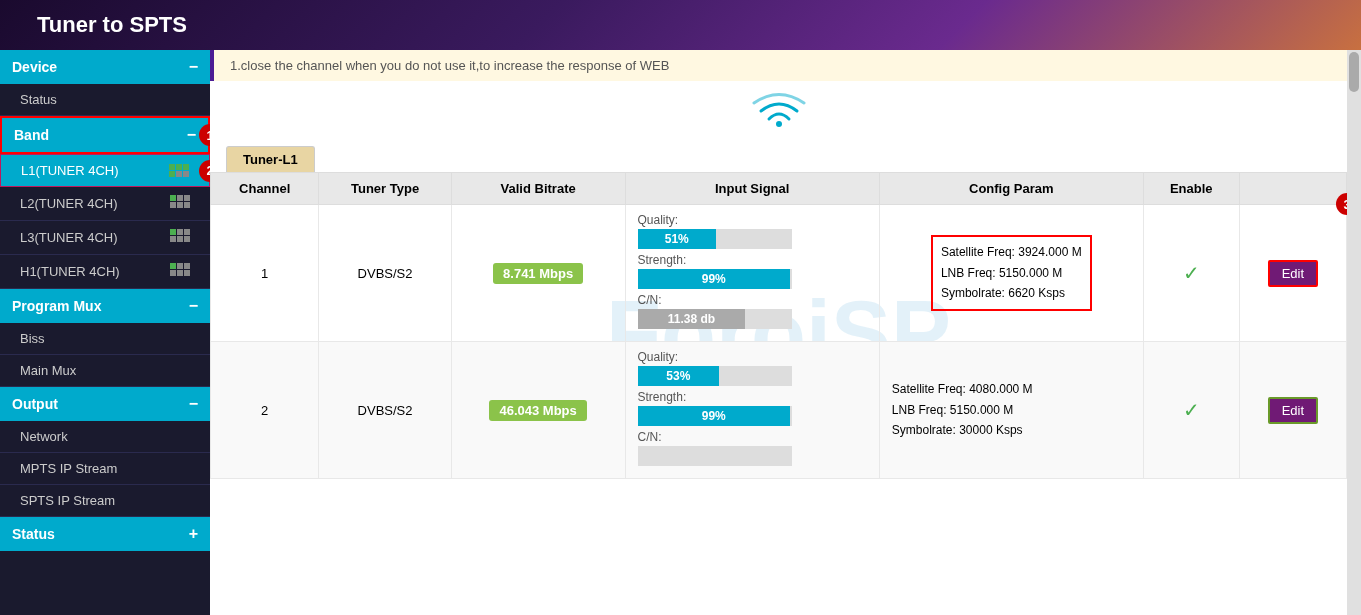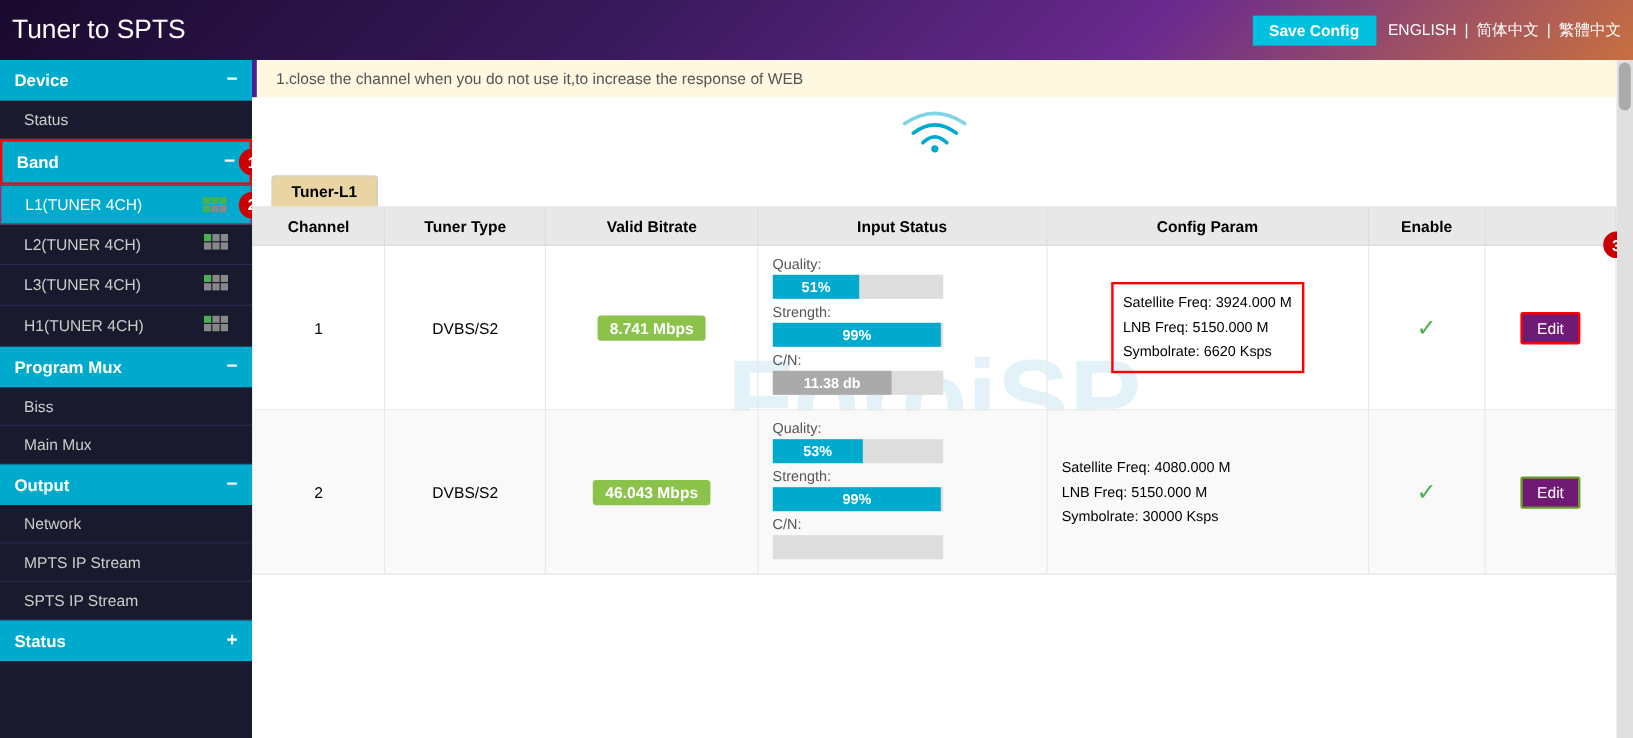--- a/index.html
+++ b/index.html
@@ -10,21 +10,22 @@
       background: linear-gradient(135deg, #1a0a2e 0%, #3a1a5e 40%, #6a2a8e 70%, #c87040 100%);
       height: 50px;
       display: flex;
       align-items: center;
       justify-content: space-between;
       padding: 0 10px;
     }
     .header-title {
       color: white;
       font-size: 22px;
-      font-weight: normal;
+      font-weight: bold;
+      margin-left: 27px;
     }
     .header-right {
       display: flex;
       align-items: center;
       gap: 10px;
     }
     .save-config-btn {
       background: #00c0e0;
       color: white;
       border: none;
@@ -165,21 +166,21 @@
     }
     .data-table td {
       border: 1px solid #e8e8e8;
       padding: 8px 12px;
       text-align: center;
       vertical-align: middle;
       font-size: 13px;
     }
     .data-table tr:nth-child(even) { background: #f9f9f9; }
     .signal-label { color: #555; font-size: 12px; margin-bottom: 2px; }
-    .signal-bar-wrap { background: #ddd; width: 142px; height: 20px; position: relative; margin-bottom: 4px; }
+    .signal-bar-wrap { background: #ddd; width: 154px; height: 20px; position: relative; margin-bottom: 4px; }
     .signal-bar-fill { height: 100%; display: flex; align-items: center; justify-content: center; color: white; font-size: 12px; font-weight: bold; }
     .bar-quality { background: #00aacc; }
     .bar-strength { background: #00aacc; }
     .bar-cn { background: #aaa; }
 
     
     .bitrate-badge {
       background: #8bc34a;
       color: white;
       padding: 3px 10px;
@@ -251,30 +252,20 @@
       background: #aaa;
       border-radius: 5px;
       margin-top: 2px;
     }
   </style>
 </head>
 <body>
 
 <div class="header">
   <span class="header-title">Tuner to SPTS</span>
-  <div class="header-right">
-    <button class="save-config-btn">Save Config</button>
-    <span class="lang-switcher">
-      <span>ENGLISH</span>
-      <span class="lang-separator">|</span>
-      <span>简体中文</span>
-      <span class="lang-separator">|</span>
-      <span>繁體中文</span>
-    </span>
-  </div>
 </div>
 
 <div class="main-layout">
 
   <div class="sidebar">
 
     <div class="sidebar-section">
       <span>Device</span>
       <span class="toggle">−</span>
     </div>
@@ -403,21 +394,21 @@
       <div class="tab-bar">
         <div class="tab active">Tuner-L1</div>
       </div>
 
       <table class="data-table">
         <thead>
           <tr class="table-header-row">
             <th>Channel</th>
             <th>Tuner Type</th>
             <th>Valid Bitrate</th>
-            <th>Input Status</th>
+            <th>Input Signal</th>
             <th>Config Param</th>
             <th>Enable</th>
             <th></th>
           </tr>
         </thead>
         <tbody id="table-body">
         <tr>
               <td>1</td>
               <td>DVBS/S2</td>
               <td><span class="bitrate-badge">8.741 Mbps</span></td>

